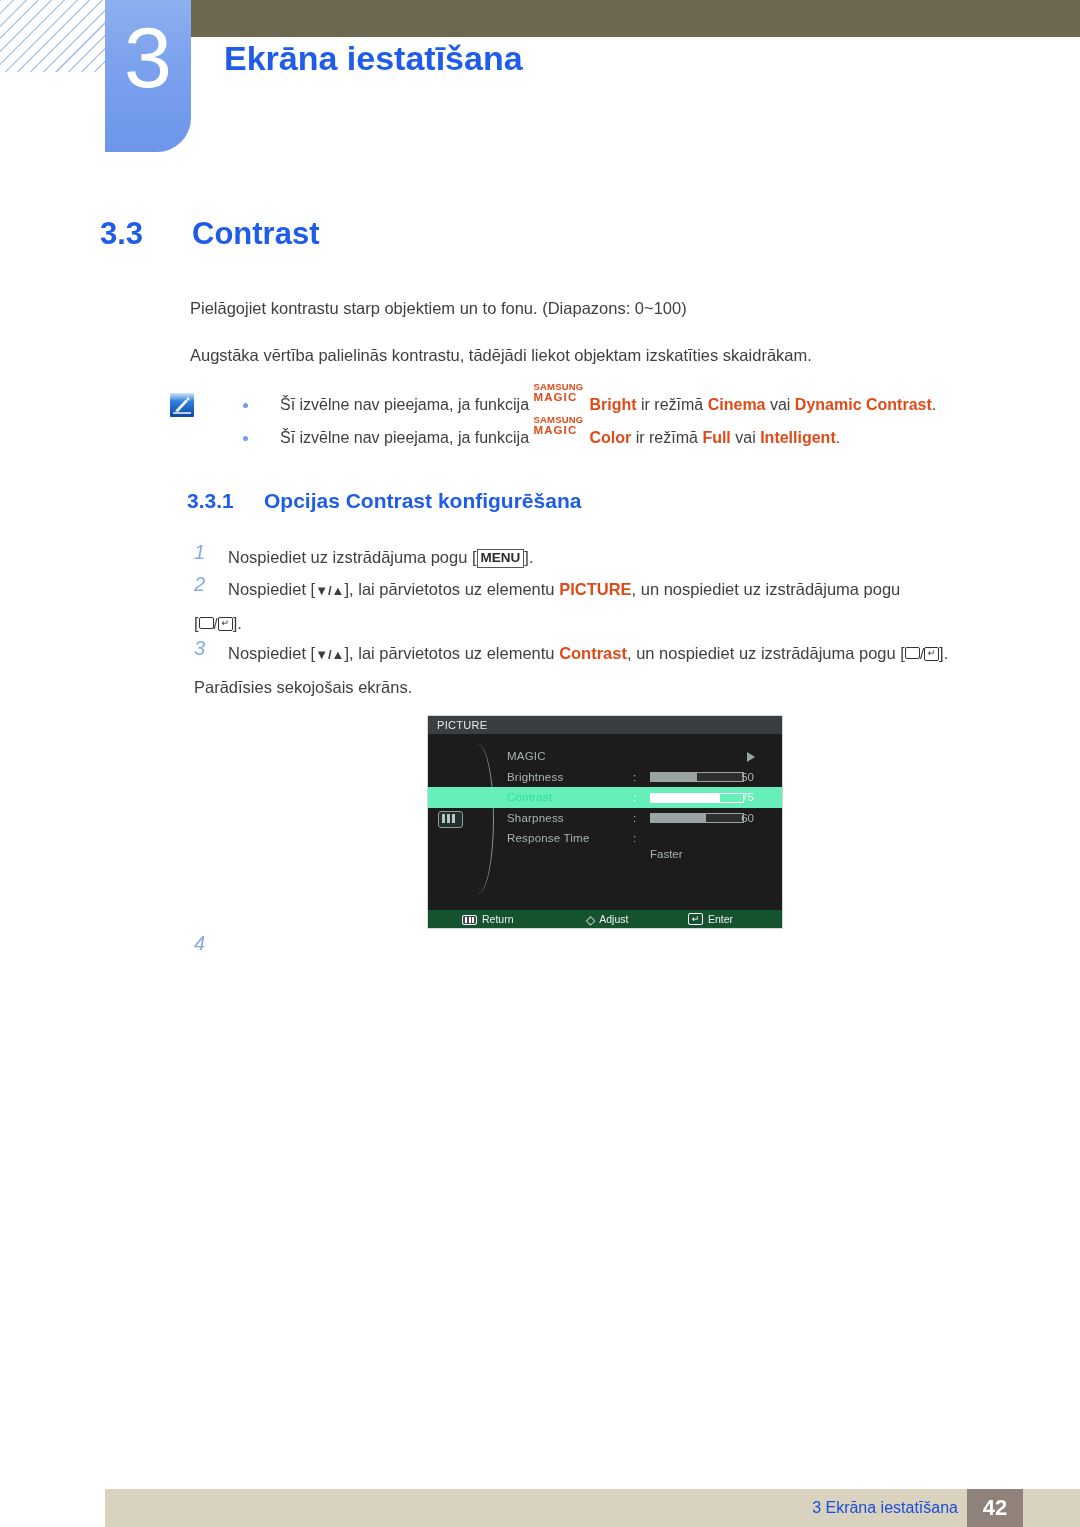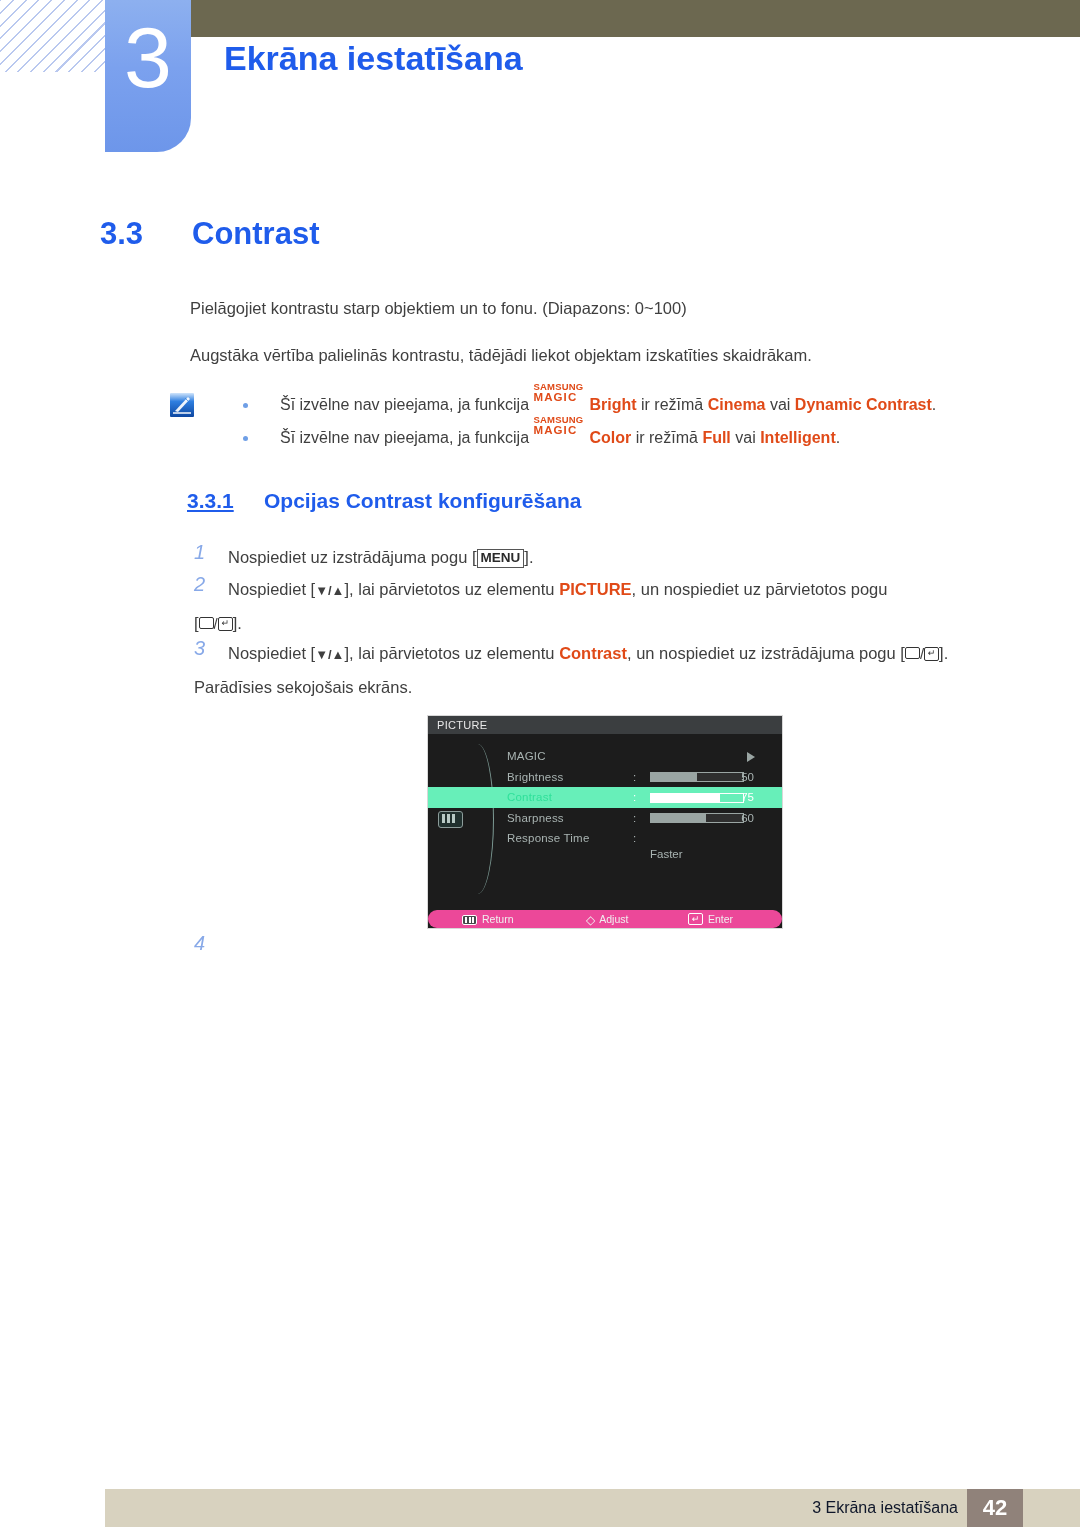--- a/index.html
+++ b/index.html
@@ -145,21 +145,21 @@
 
   
   .subsec {
     position: absolute;
     left: 187px; top: 489px;
     font-size: 21px;
     font-weight: bold;
     color: #1f5ceb;
     white-space: nowrap;
   }
-  .subsec .num { display: inline-block; width: 77px; text-decoration: underline; }
+  .subsec .num { display: inline-block; width: 77px; }
 
   
   .step {
     position: absolute;
     left: 194px;
     width: 830px;
     font-size: 16.5px;
     color: #3f3f3f;
   }
   .step .n {
@@ -335,25 +335,24 @@
   .osd-contrast-label {
     position: absolute;
     left: 79px; top: 0;
     color: #2fe09a;
     letter-spacing: 0.2px;
   }
   .osd-foot {
     position: absolute;
     left: 0; bottom: 0;
     width: 354px; height: 18px;
-    background: #ec4899;
+    background: #14532d;
     color: #f0f0f0;
     font-size: 10.5px;
     line-height: 18px;
-    border-radius: 9px;
   }
   .osd-foot .seg {
     position: absolute;
     top: 0;
     white-space: nowrap;
   }
   .fi-return {
     display: inline-block;
     width: 15px; height: 10px;
     border: 1.5px solid #ffffff;
@@ -398,21 +397,21 @@
     position: absolute;
     left: 105px; top: 1489px;
     width: 975px; height: 38px;
     background: #d8d2bf;
   }
   .footer-text {
     position: absolute;
     right: 122px; top: 0;
     line-height: 38px;
     font-size: 16px;
-    color: #0f172a;
+    color: #1d4ed8;
     white-space: nowrap;
   }
   .footer-page {
     position: absolute;
     right: 57px; top: 0;
     width: 56px; height: 38px;
     background: #90827a;
     color: #ffffff;
     font-size: 22px;
     font-weight: bold;
@@ -477,21 +476,21 @@
 <div class="step step-1">
   <span class="n">1</span>
   <span class="body">
     <span>Nospiediet uz izstrādājuma pogu [</span><span class="keycap">MENU</span><span>].</span>
   </span>
 </div>
 
 <div class="step step-2">
   <span class="n">2</span>
   <span class="body">
-    <span>Nospiediet [</span><span class="arrows">▼/▲</span><span>], lai pārvietotos uz elementu </span><span class="hl">PICTURE</span><span>, un nospiediet uz pārvietotos pogu</span><br>
+    <span>Nospiediet [</span><span class="arrows">▼/▲</span><span>], lai pārvietotos uz elementu </span><span class="hl">PICTURE</span><span>, un nospiediet uz izstrādājuma pogu</span><br>
     <span>[</span><span class="gl-rect"></span><span class="btn-glyphs">/</span><span class="gl-enter">↵</span><span>].</span>
   </span>
 </div>
 
 <div class="step step-3">
   <span class="n">3</span>
   <span class="body">
     <span>Nospiediet [</span><span class="arrows">▼/▲</span><span>], lai pārvietotos uz elementu </span><span class="hl">Contrast</span><span>, un nospiediet uz izstrādājuma pogu [</span><span class="gl-rect"></span><span class="btn-glyphs">/</span><span class="gl-enter">↵</span><span>].</span><br>
     <span>Parādīsies sekojošais ekrāns.</span>
   </span>

